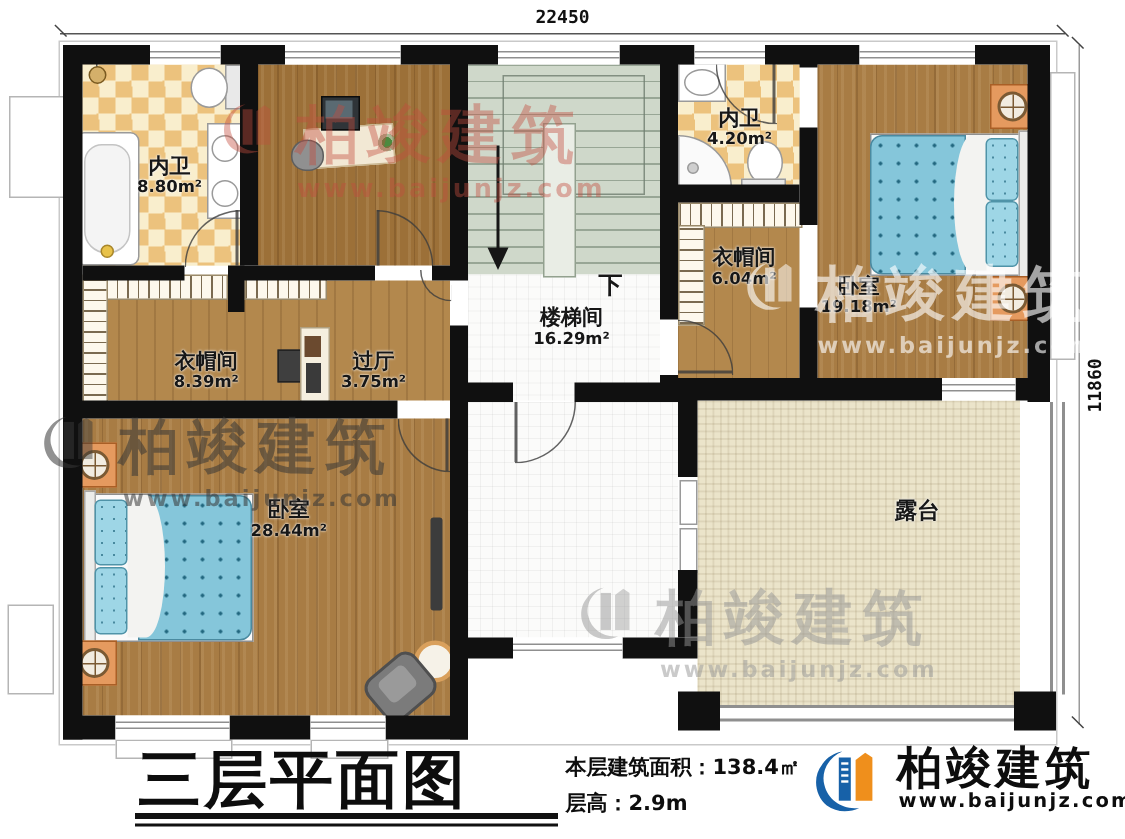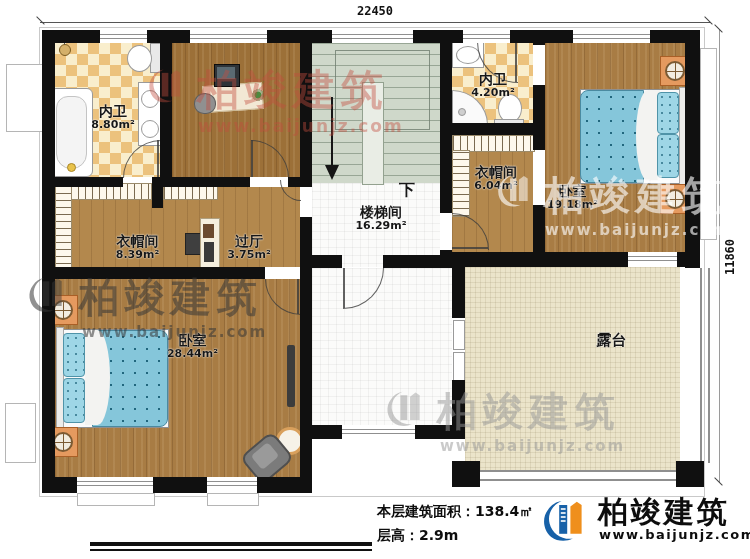--- a/index.html
+++ b/index.html
@@ -320,20 +320,21 @@
 
   <div class="dimline" style="left:40px;top:22px;width:670px;height:1px;"></div>
   <div class="tick" style="left:35px;top:20px;"></div>
   <div class="tick" style="left:703px;top:20px;"></div>
   <div class="dimtext" style="left:340px;top:4px;width:70px;">22450</div>
   <div class="dimline" style="left:719px;top:30px;width:1px;height:453px;background:#9a9a9a;"></div>
   <div class="tick" style="left:713px;top:28px;"></div>
   <div class="tick" style="left:713px;top:481px;"></div>
   <div class="dimtext" style="left:700px;top:250px;width:60px;transform:rotate(-90deg);">11860</div>
 
+  <div class="tb" style="left:92px;top:492px;font-size:42px;font-weight:700;letter-spacing:2px;">三层平面图</div>
   <div class="tb" style="left:90px;top:542px;width:282px;height:4px;background:#111;"></div>
   <div class="tb" style="left:90px;top:549px;width:282px;height:2px;background:#111;"></div>
   <div class="tb" style="left:377px;top:503px;font-size:14px;font-weight:700;">本层建筑面积：138.4㎡</div>
   <div class="tb" style="left:377px;top:527px;font-size:14px;font-weight:700;">层高：2.9m</div>
 
   <div class="tb" style="left:540px;top:492px;">
     <svg width="56" height="58" viewBox="0 0 70 64">
       <path d="M14 52 C4 44 2 28 10 18 C14 12 20 8 27 7 C15 12 9 24 12 35 C15 48 28 56 41 54 C33 58 22 58 14 52 Z" fill="#1761a8"></path>
       <rect x="24" y="12" width="10" height="36" fill="#1761a8"></rect>
       <rect x="26" y="16" width="6" height="2" fill="#fff"></rect>

